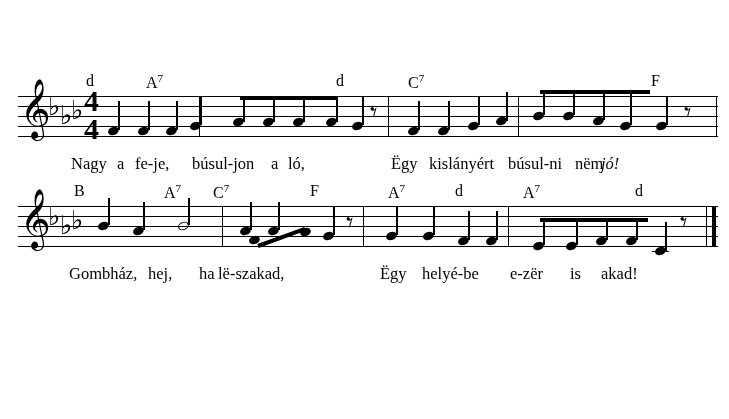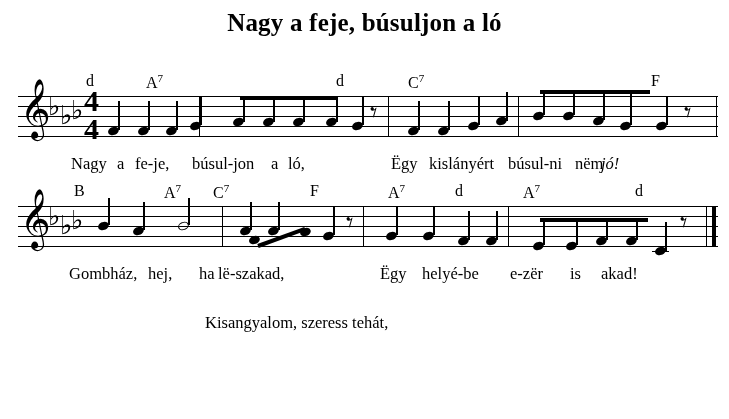--- a/index.html
+++ b/index.html
@@ -173,21 +173,20 @@
     font-family: "Liberation Serif", serif;
     font-size: 16.5px;
     line-height: 21px;
   }
 </style>
 </head>
 <body>
 
 <div id="sheet">
 
-  <div class="title">Nagy a feje, búsuljon a ló</div>
 
   <div class="system s1">
 
     <div class="staff">
       <div class="line l0"></div>
       <div class="line l1"></div>
       <div class="line l2"></div>
       <div class="line l3"></div>
       <div class="line l4"></div>
     </div>
@@ -366,16 +365,15 @@
     <div class="lyrics row2" style="left:181px;">ha</div>
     <div class="lyrics row2" style="left:200px;">lë-szakad,</div>
     <div class="lyrics row2" style="left:362px;">Ëgy</div>
     <div class="lyrics row2" style="left:404px;">helyé-be</div>
     <div class="lyrics row2" style="left:492px;">e-zër</div>
     <div class="lyrics row2" style="left:552px;">is</div>
     <div class="lyrics row2" style="left:583px;">akad!</div>
   </div>
 
   <div class="verse">
-    <div>Kisangyalom, szeress tehát,</div>
   </div>
 
 </div>
 
 </body></html>

